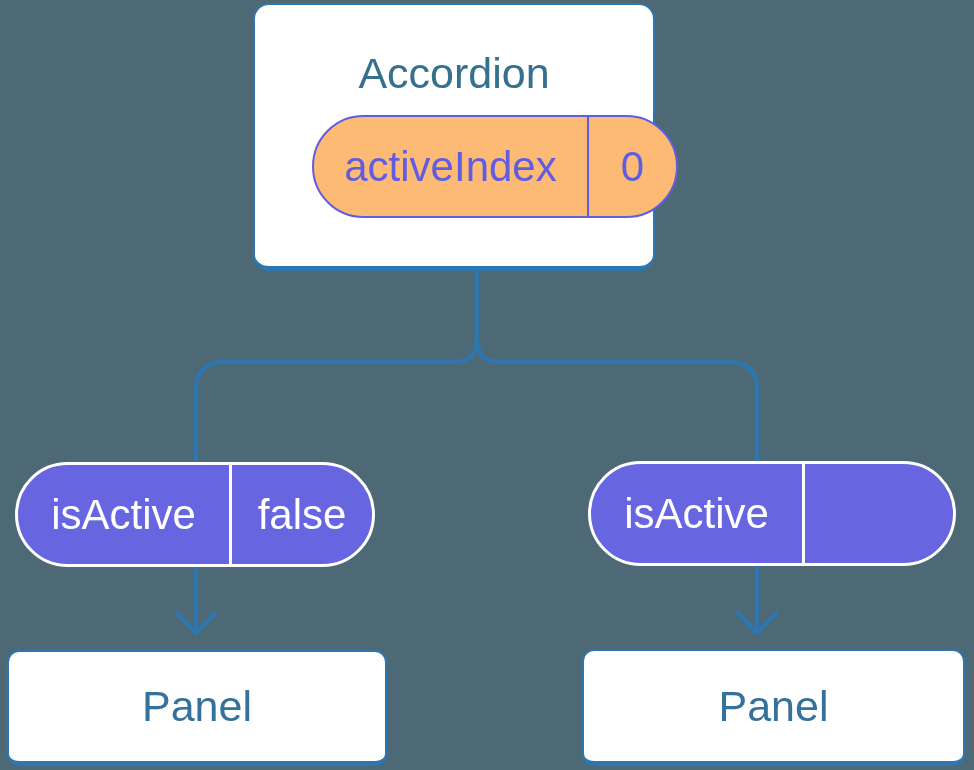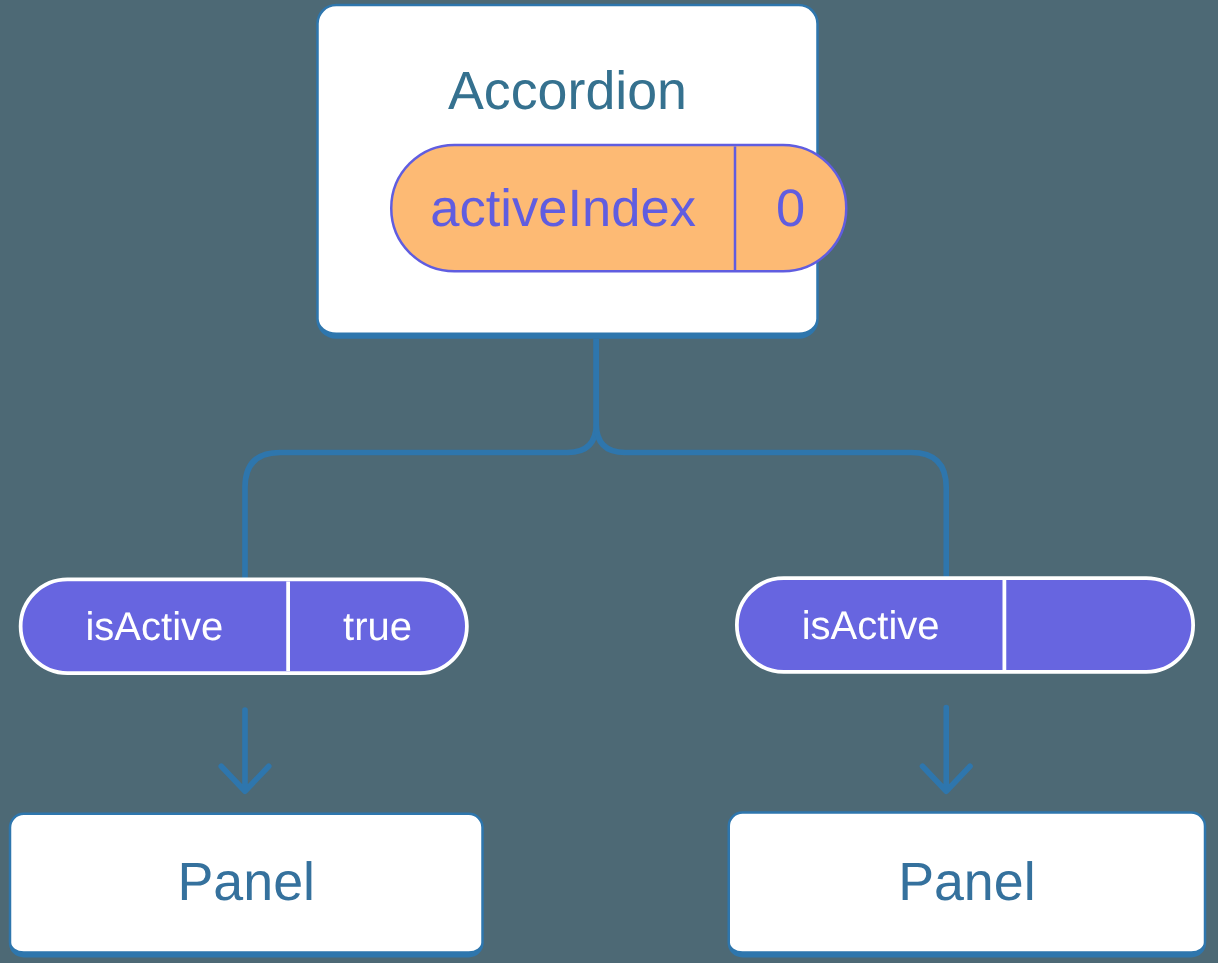--- a/index.html
+++ b/index.html
@@ -43,25 +43,25 @@
     display:flex;align-items:stretch;
     color:var(--pill-outline);font-size:42px;
     background:#fdba74;overflow:hidden;
   }
   .seg{display:flex;align-items:center;justify-content:center;}
   .state-pill .seg-label{width:273px;}
   .state-pill .divider{width:2px;background:var(--pill-outline);}
   .state-pill .seg-value{flex:1;}
   
   .prop-pill{
-    position:absolute;height:78px;
+    position:absolute;height:105px;
     background:var(--pill-fill);
     border:3px solid #ffffff;border-radius:53px;
     display:flex;align-items:stretch;
-    color:var(--pill-text-on-fill);font-size:32px;
+    color:var(--pill-text-on-fill);font-size:42px;
     overflow:hidden;
   }
   #prop-pill-left{left:15px;top:462px;width:360px;}
   #prop-pill-right{left:588px;top:461px;width:368px;}
   .prop-pill .seg-label{width:211px;}
   .prop-pill .divider{width:3px;background:#ffffff;}
   .prop-pill .seg-value{flex:1;}
   
   .panel{
     position:absolute;
@@ -95,21 +95,21 @@
     <div class="state-pill">
       <div class="seg seg-label">activeIndex</div>
       <div class="divider"></div>
       <div class="seg seg-value">0</div>
     </div>
   </div>
 
   <div class="prop-pill" id="prop-pill-left">
     <div class="seg seg-label">isActive</div>
     <div class="divider"></div>
-    <div class="seg seg-value">true</div>
+    <div class="seg seg-value">false</div>
   </div>
 
   <div class="prop-pill" id="prop-pill-right">
     <div class="seg seg-label">isActive</div>
     <div class="divider"></div>
   </div>
 
   <div class="panel" id="panel-left">Panel</div>
   <div class="panel" id="panel-right">Panel</div>
 

